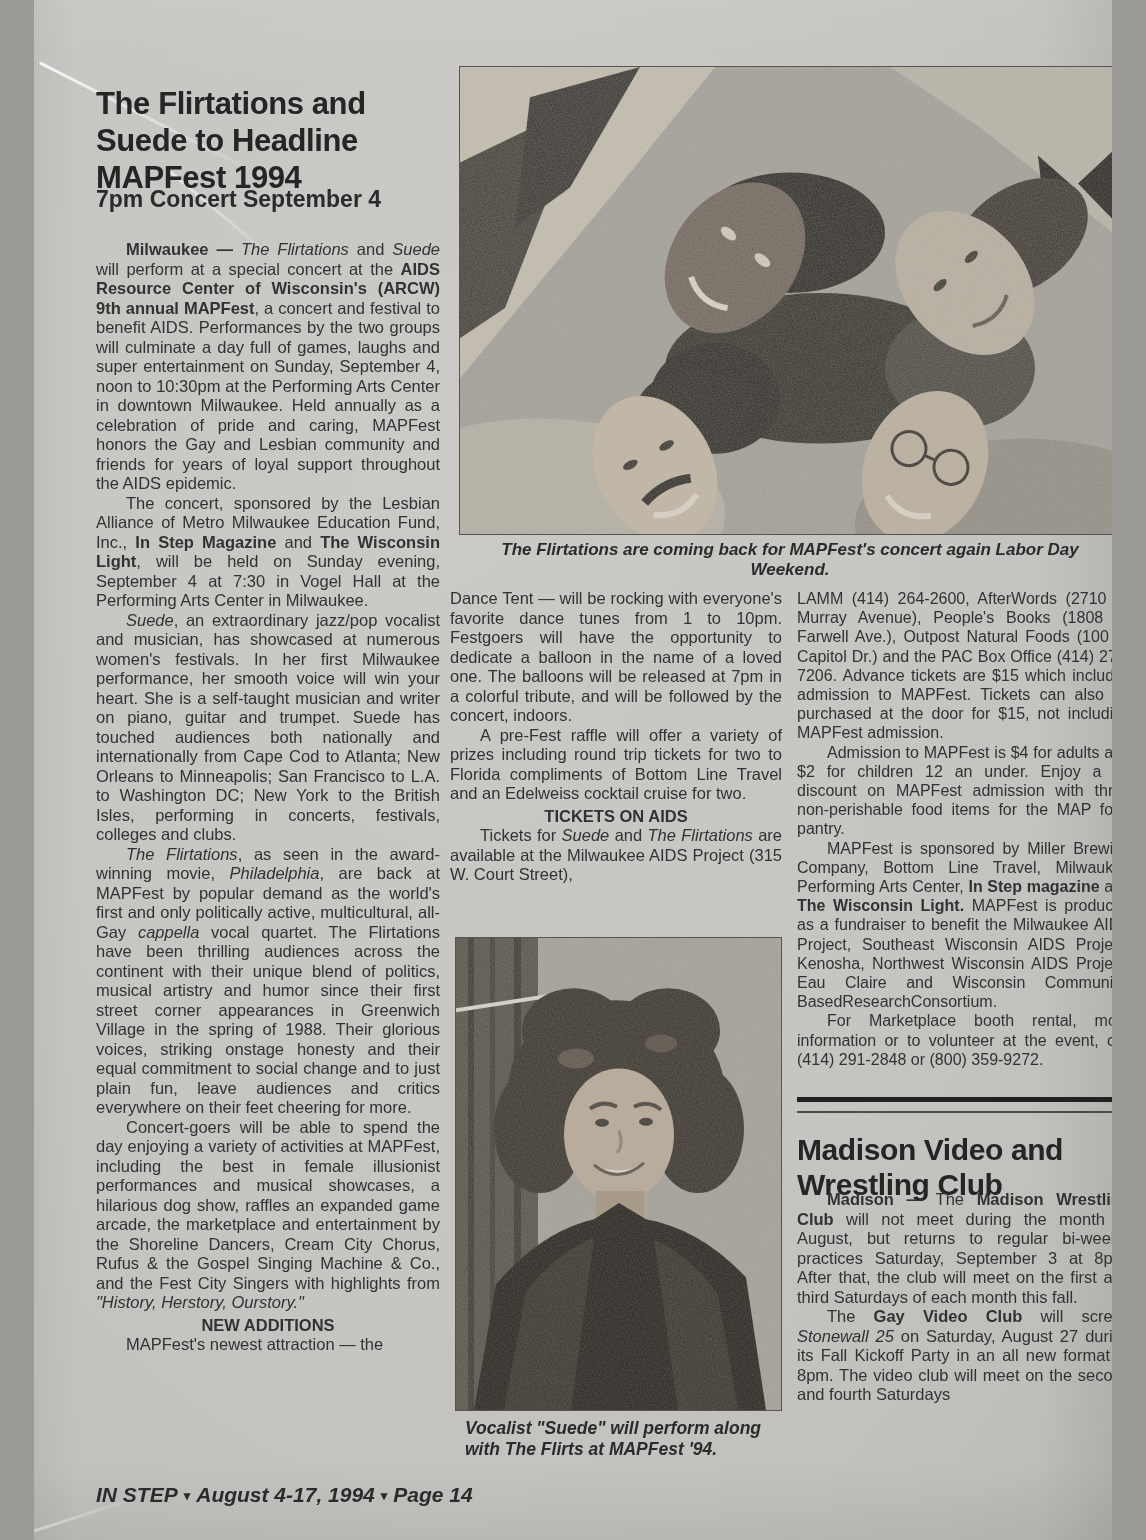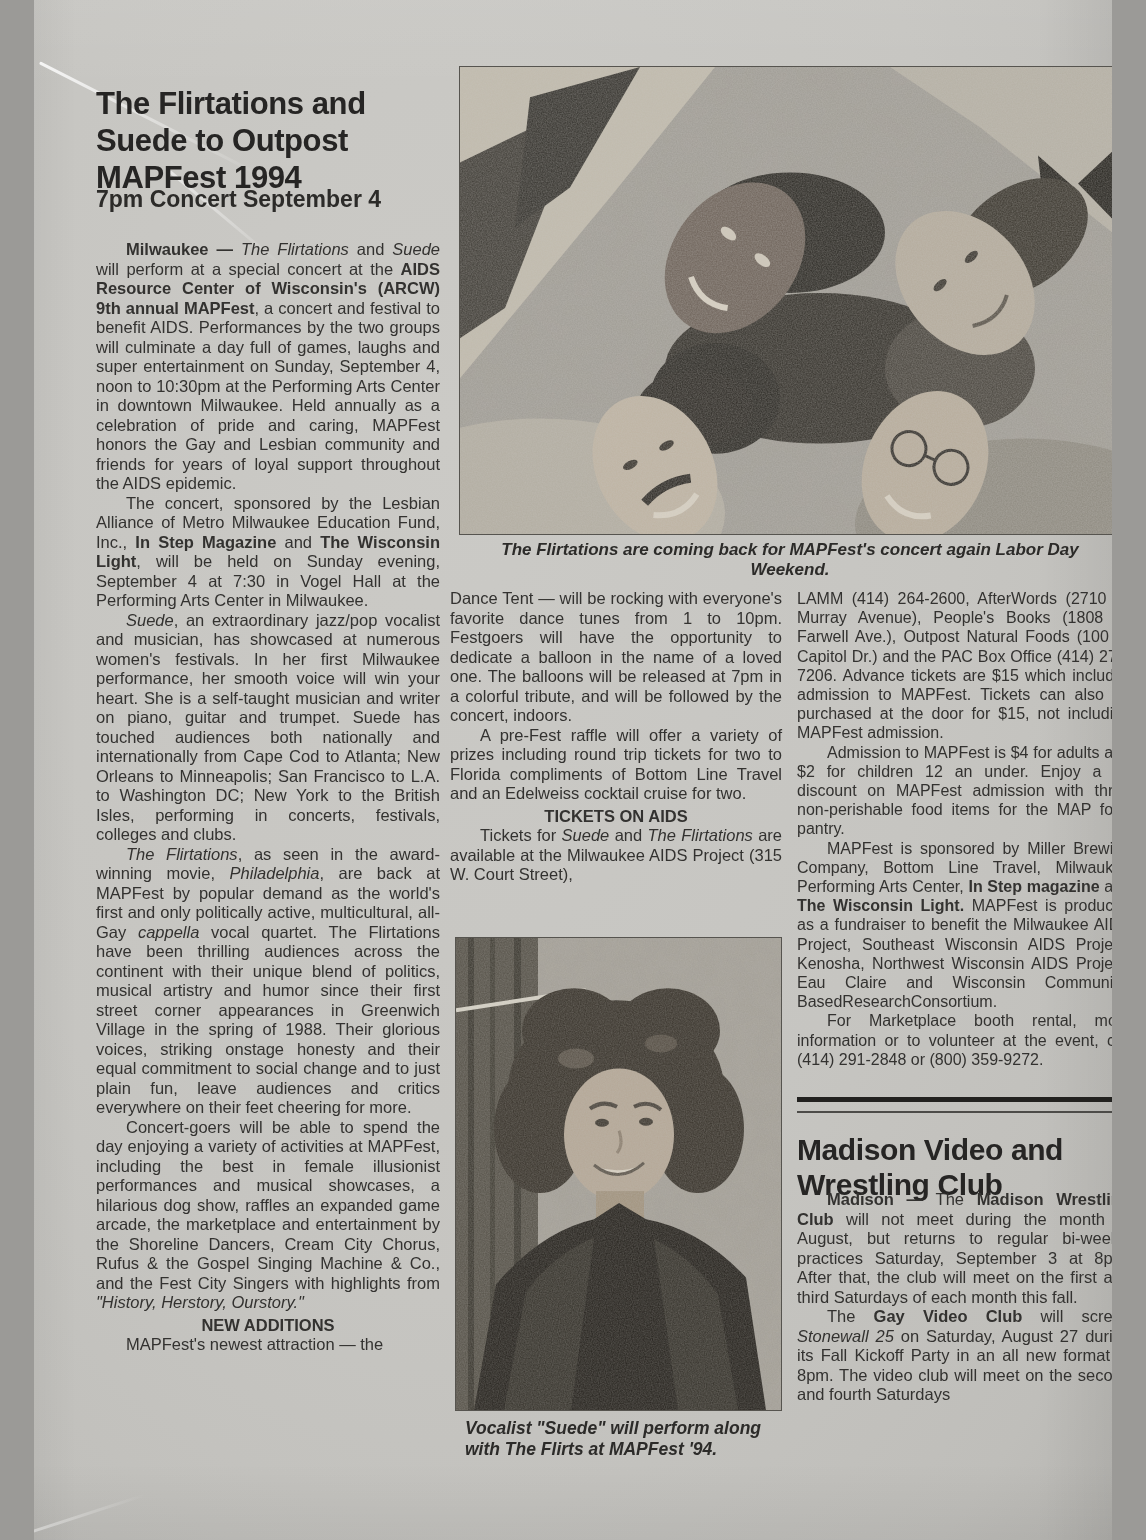--- a/index.html
+++ b/index.html
@@ -57,21 +57,21 @@
 <body>
 
 <div class="page">
   <div class="edge-shade"></div>
   <div class="crease c1"></div>
   <div class="crease c2"></div>
   <div class="crease c3"></div>
 
   <h1 class="headline">
     <div>The Flirtations and</div>
-    <div>Suede to Outpost</div>
+    <div>Suede to Headline</div>
     <div>MAPFest 1994</div>
   </h1>
   <div class="subtitle">7pm Concert September 4</div>
 
   <div class="col col1">
     <p class="ind"><span class="b">Milwaukee — </span><span class="i">The Flirtations</span><span> and </span><span class="i">Suede</span><span> will perform at a special concert at the </span><span class="b">AIDS Resource Center of Wisconsin's (ARCW) 9th annual MAPFest</span><span>, a concert and festival to benefit AIDS. Performances by the two groups will culminate a day full of games, laughs and super entertainment on Sunday, September 4, noon to 10:30pm at the Performing Arts Center in downtown Milwaukee. Held annually as a celebration of pride and caring, MAPFest honors the Gay and Lesbian community and friends for years of loyal support throughout the AIDS epidemic.</span></p>
     <p class="ind"><span>The concert, sponsored by the Lesbian Alliance of Metro Milwaukee Education Fund, Inc., </span><span class="b">In Step Magazine</span><span> and </span><span class="b">The Wisconsin Light</span><span>, will be held on Sunday evening, September 4 at 7:30 in Vogel Hall at the Performing Arts Center in Milwaukee.</span></p>
     <p class="ind"><span class="i">Suede</span><span>, an extraordinary jazz/pop vocalist and musician, has showcased at numerous women's festivals. In her first Milwaukee performance, her smooth voice will win your heart. She is a self-taught musician and writer on piano, guitar and trumpet. Suede has touched audiences both nationally and internationally from Cape Cod to Atlanta; New Orleans to Minneapolis; San Francisco to L.A. to Washington DC; New York to the British Isles, performing in concerts, festivals, colleges and clubs.</span></p>
     <p class="ind"><span class="i">The Flirtations</span><span>, as seen in the award-winning movie, </span><span class="i">Philadelphia</span><span>, are back at MAPFest by popular demand as the world's first and only politically active, multicultural, all-Gay </span><span class="i">cappella</span><span> vocal quartet. The Flirtations have been thrilling audiences across the continent with their unique blend of politics, musical artistry and humor since their first street corner appearances in Greenwich Village in the spring of 1988. Their glorious voices, striking onstage honesty and their equal commitment to social change and to just plain fun, leave audiences and critics everywhere on their feet cheering for more.</span></p>
     <p class="ind"><span>Concert-goers will be able to spend the day enjoying a variety of activities at MAPFest, including the best in female illusionist performances and musical showcases, a hilarious dog show, raffles an expanded game arcade, the marketplace and entertainment by the Shoreline Dancers, Cream City Chorus, Rufus &amp; the Gospel Singing Machine &amp; Co., and the Fest City Singers with highlights from </span><span class="i">"History, Herstory, Ourstory."</span></p>
@@ -210,13 +210,16 @@
   <div class="rule"></div>
   <h1 class="headline2">
     <div>Madison Video and</div>
     <div>Wrestling Club</div>
   </h1>
   <div class="col col4">
     <p class="ind"><span class="b">Madison — </span><span>The </span><span class="b">Madison Wrestling Club</span><span> will not meet during the month of August, but returns to regular bi-weekly practices Saturday, September 3 at 8pm. After that, the club will meet on the first and third Saturdays of each month this fall.</span></p>
     <p class="ind"><span>The </span><span class="b">Gay Video Club</span><span> will screen </span><span class="i">Stonewall 25</span><span> on Saturday, August 27 during its Fall Kickoff Party in an all new format at 8pm. The video club will meet on the second and fourth Saturdays</span></p>
   </div>
 
+  <div class="footer">
+    <span>IN STEP</span><span class="tri">▾</span><span>August 4-17, 1994</span><span class="tri">▾</span><span>Page 14</span>
+  </div>
 </div>
 
 </body></html>

